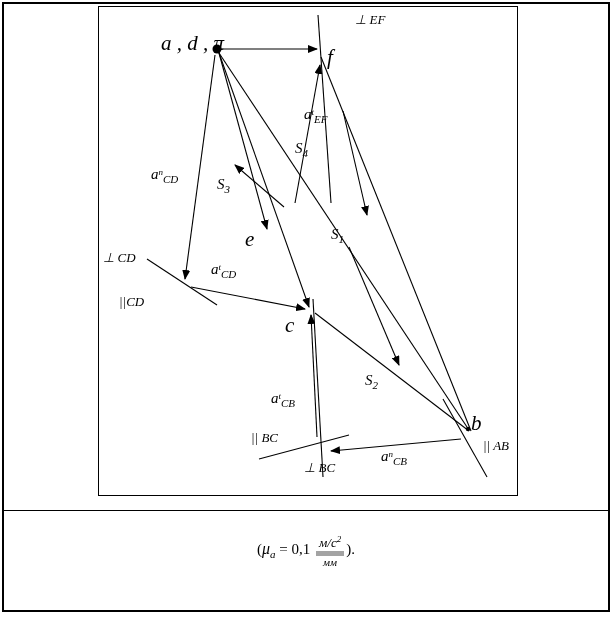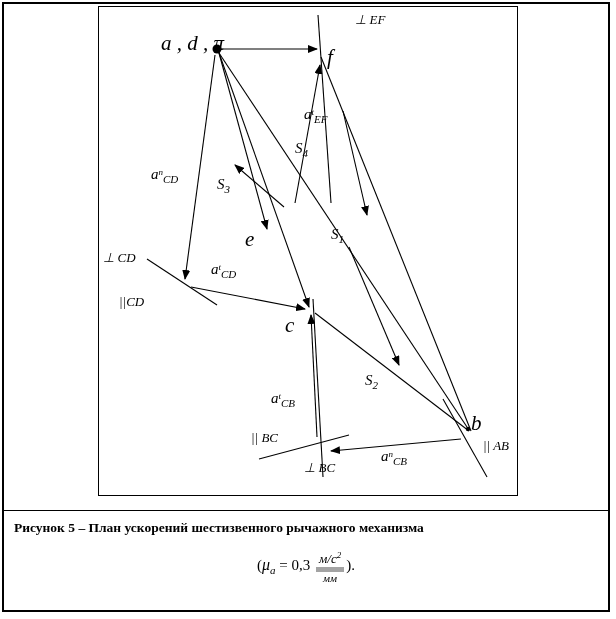--- a/index.html
+++ b/index.html
@@ -228,24 +228,23 @@
 
     <div class="lbl sml it" style="left:168px; top:454px;margin-left:37px;">⊥ BC</div>
 
     <div class="lbl sml it" style="left:384px; top:432px;">|| AB</div>
 
   </div>
 
   <div class="hr-top"></div>
 
   <div id="caption">
-    <div id="caption-line">Рисунок 5 – План ускорений шестизвенного рычажного механизма</div>
     <div id="formula">
       <span>(</span><span class="it" style="font-size:16px;">μ</span><span class="sub">a</span>
-      <span>= 0,3</span>
+      <span>= 0,1</span>
       <span class="frac">
         <span class="num"><span>м/с</span><span class="sup">2</span></span>
         <span class="den">мм</span>
       </span><span>).</span>
     </div>
   </div>
 
 </div>
 
 </body></html>

